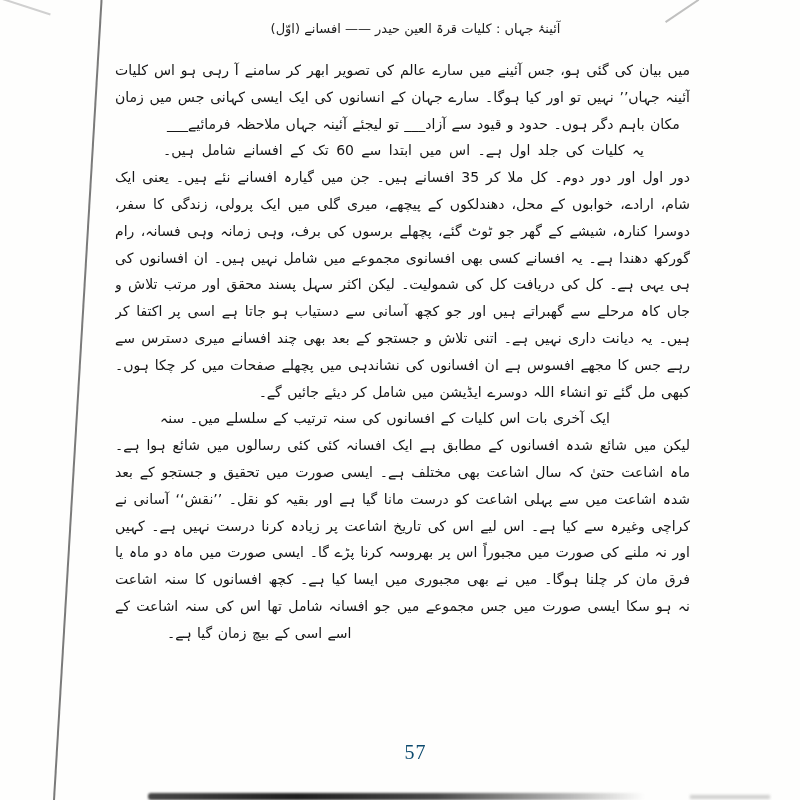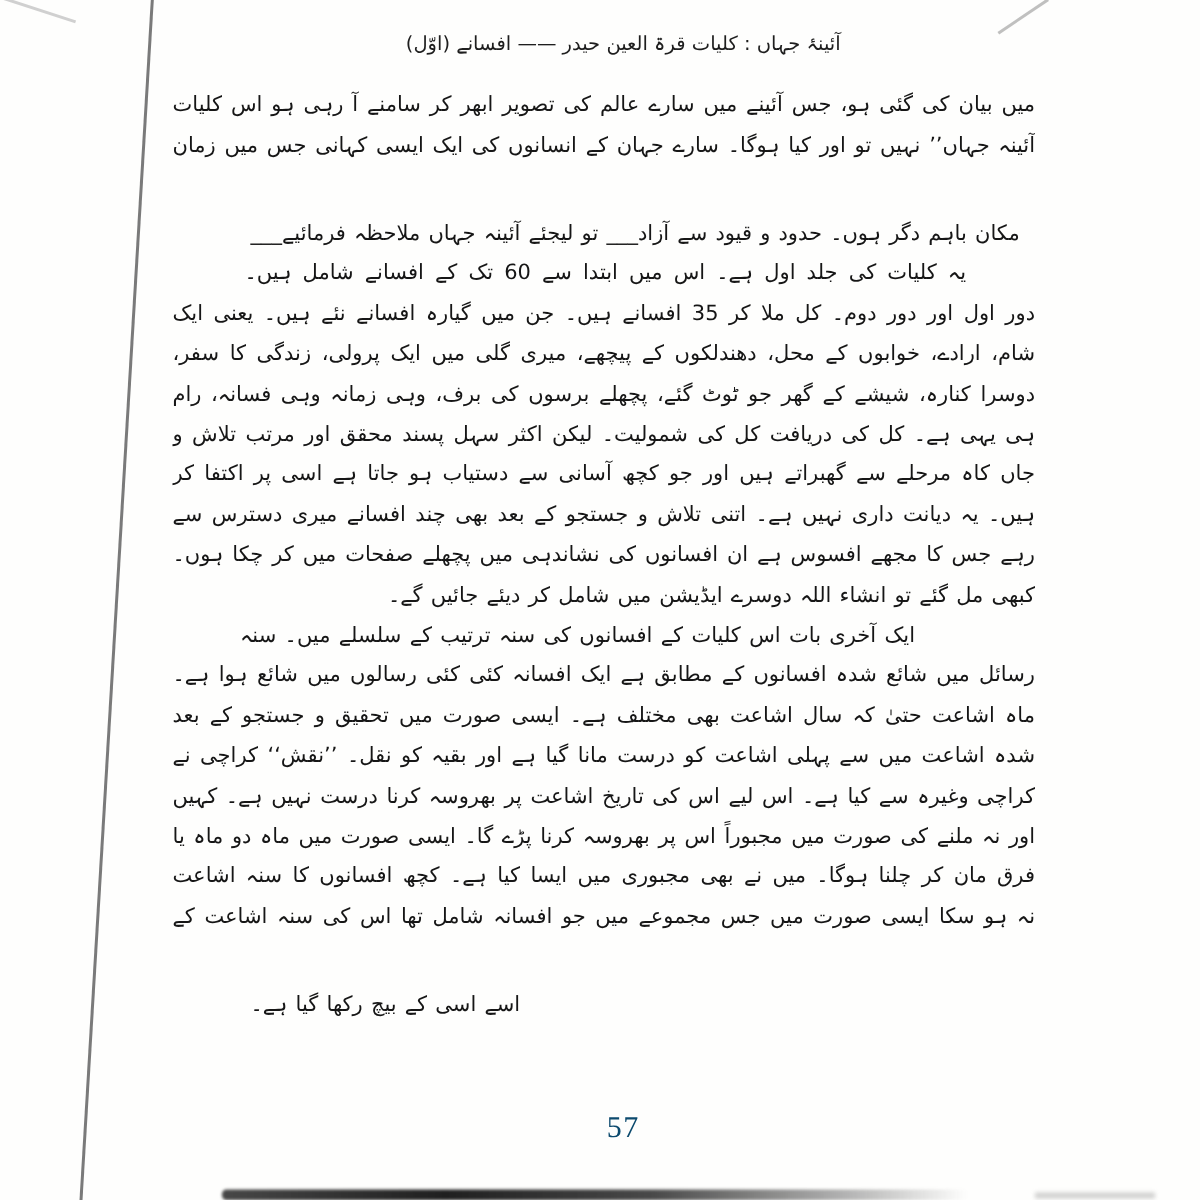--- a/index.html
+++ b/index.html
@@ -44,21 +44,20 @@
     word-spacing: 1px;
   }
   .line.right {
     text-align: center;
     text-align-last: right;
   }
   .line.end {
     text-align: left;
     text-align-last: left;
     padding-left: 52px;
-    margin-top: 32px;
   }
   .line.ind1 { padding-right: 46px; padding-left: 48px; }
   .line.ind2 { padding-right: 80px; padding-left: 45px; }
   
   .pageno {
     position: absolute;
     top: 741px; left: 0; right: 0;
     text-align: center;
     font-family: "Liberation Serif", serif;
     font-weight: normal;
@@ -125,34 +124,35 @@
   <div class="header">آئینۂ جہاں : کلیات قرۃ العین حیدر —— افسانے (اوّل)</div>
 
   <div class="textblock">
     <div class="line">میں بیان کی گئی ہو، جس آئینے میں سارے عالم کی تصویر ابھر کر سامنے آ رہی ہو اس کلیات کا نام’’</div>
     <div class="line">آئینہ جہاں’’ نہیں تو اور کیا ہوگا۔ سارے جہان کے انسانوں کی ایک ایسی کہانی جس میں زمان و</div>
     <div class="line end">مکان باہم دگر ہوں۔ حدود و قیود سے آزاد___ تو لیجئے آئینہ جہاں ملاحظہ فرمائیے___</div>
     <div class="line ind1">یہ کلیات کی جلد اول ہے۔ اس میں ابتدا سے 60 تک کے افسانے شامل ہیں۔ یعنی</div>
     <div class="line">دور اول اور دور دوم۔ کل ملا کر 35 افسانے ہیں۔ جن میں گیارہ افسانے نئے ہیں۔ یعنی ایک</div>
     <div class="line">شام، ارادے، خوابوں کے محل، دھندلکوں کے پیچھے، میری گلی میں ایک پرولی، زندگی کا سفر،</div>
     <div class="line">دوسرا کنارہ، شیشے کے گھر جو ٹوٹ گئے، پچھلے برسوں کی برف، وہی زمانہ وہی فسانہ، رام یہ کیسا</div>
+    <div class="line">گورکھ دھندا ہے۔ یہ افسانے کسی بھی افسانوی مجموعے میں شامل نہیں ہیں۔ ان افسانوں کی</div>
     <div class="line">ہی یہی ہے۔ کل کی دریافت کل کی شمولیت۔ لیکن اکثر سہل پسند محقق اور مرتب تلاش و جستجو کے</div>
     <div class="line">جاں کاہ مرحلے سے گھبراتے ہیں اور جو کچھ آسانی سے دستیاب ہو جاتا ہے اسی پر اکتفا کر لیتے</div>
     <div class="line">ہیں۔ یہ دیانت داری نہیں ہے۔ اتنی تلاش و جستجو کے بعد بھی چند افسانے میری دسترس سے باہر</div>
     <div class="line">رہے جس کا مجھے افسوس ہے ان افسانوں کی نشاندہی میں پچھلے صفحات میں کر چکا ہوں۔ آئندہ</div>
     <div class="line right">کبھی مل گئے تو انشاء اللہ دوسرے ایڈیشن میں شامل کر دیئے جائیں گے۔</div>
     <div class="line ind2">ایک آخری بات اس کلیات کے افسانوں کی سنہ ترتیب کے سلسلے میں۔ سنہ کی ترتیب</div>
-    <div class="line">رسائل میں شائع شدہ افسانوں کے مطابق ہے ایک افسانہ کئی کئی رسالوں میں شائع ہوا ہے۔</div>
+    <div class="line">لیکن میں شائع شدہ افسانوں کے مطابق ہے ایک افسانہ کئی کئی رسالوں میں شائع ہوا ہے۔</div>
     <div class="line">ماہ اشاعت حتیٰ کہ سال اشاعت بھی مختلف ہے۔ ایسی صورت میں تحقیق و جستجو کے بعد دستیاب</div>
-    <div class="line">شدہ اشاعت میں سے پہلی اشاعت کو درست مانا گیا ہے اور بقیہ کو نقل۔ ’’نقش‘‘ کراچی نے</div>
-    <div class="line">کراچی وغیرہ سے کیا ہے۔ اس لیے اس کی تاریخ اشاعت پر بھروسہ کرنا درست نہیں ہے۔ کہیں</div>
+    <div class="line">شدہ اشاعت میں سے پہلی اشاعت کو درست مانا گیا ہے اور بقیہ کو نقل۔ ’’نقش‘‘ آسانی نے</div>
+    <div class="line">کراچی وغیرہ سے کیا ہے۔ اس لیے اس کی تاریخ اشاعت پر زیادہ کرنا درست نہیں ہے۔ کہیں</div>
     <div class="line">اور نہ ملنے کی صورت میں مجبوراً اس پر بھروسہ کرنا پڑے گا۔ ایسی صورت میں ماہ دو ماہ یا زیادہ کا</div>
     <div class="line">فرق مان کر چلنا ہوگا۔ میں نے بھی مجبوری میں ایسا کیا ہے۔ کچھ افسانوں کا سنہ اشاعت معلوم</div>
     <div class="line">نہ ہو سکا ایسی صورت میں جس مجموعے میں جو افسانہ شامل تھا اس کی سنہ اشاعت کے مطابق</div>
-    <div class="line end">اسے اسی کے بیچ رکھا گیا ہے۔</div>
+    <div class="line end">اسے اسی کے بیچ زمان گیا ہے۔</div>
   </div>
 
   <div class="pageno">57</div>
 
   <div class="bottom-shadow"></div>
   <div class="bottom-shadow-2"></div>
 
 </div>
 
 </body></html>

